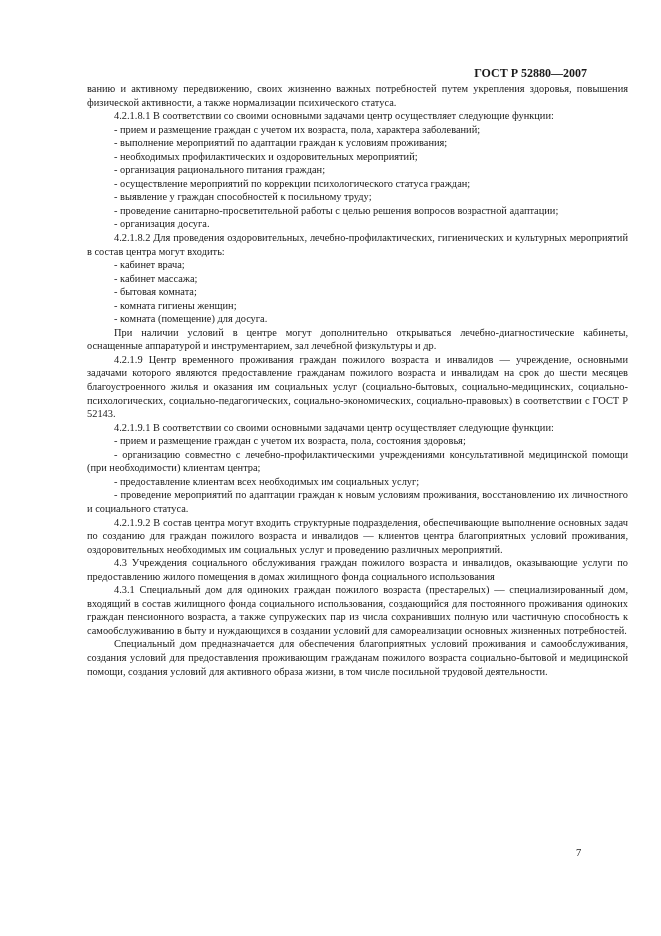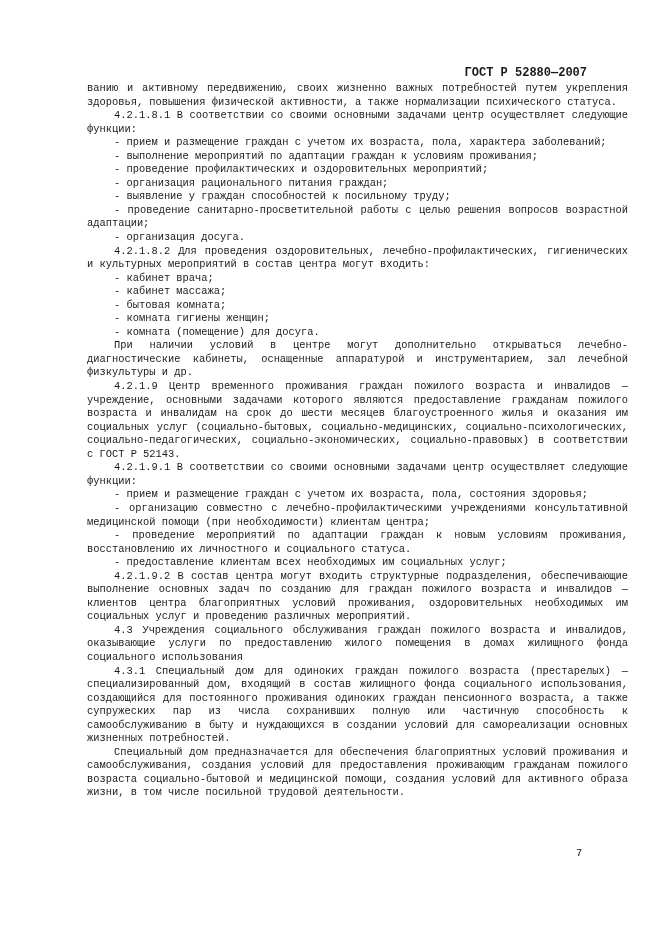--- a/index.html
+++ b/index.html
@@ -1,19 +1,19 @@
 <!DOCTYPE html>
 <html><head>
 <meta charset="utf-8">
 <style>
   html, body { margin: 0; padding: 0; background: #ffffff; }
   body { width: 661px; height: 936px; position: relative; overflow: hidden; }
   .page {
     position: absolute; left: 0; top: 0; width: 661px; height: 936px; background: #fff;
-    font-family: Liberation Mono, monospace; color: #1a1a1a;
+    font-family: Liberation Serif, serif; color: #1a1a1a;
   }
   .header {
     position: absolute; right: 74px; top: 66px;
     font-weight: bold; font-size: 12px; letter-spacing: 0px;
   }
   .body {
     position: absolute; left: 47px; top: 82px; width: 541px;
     font-size: 10.4px; line-height: 13.55px; margin-left: 40px;
   }
   .body p { margin: 0; text-align: justify; text-align-last: left; }
@@ -26,37 +26,38 @@
 </head>
 <body>
 
 <div class="page">
   <div class="header">ГОСТ Р 52880—2007</div>
   <div class="body" id="body">
       <p class="">ванию и активному передвижению, своих жизненно важных потребностей путем укрепления здоровья, повышения физической активности, а также нормализации психического статуса.</p>
       <p class="ind">4.2.1.8.1  В соответствии со своими основными задачами центр осуществляет следующие функции:</p>
       <p class="li">- прием и размещение граждан с учетом их возраста, пола, характера заболеваний;</p>
       <p class="li">- выполнение мероприятий по адаптации граждан к условиям проживания;</p>
-      <p class="li">- проведение профилактических и оздоровительных мероприятий;</p>
+      <p class="li">- необходимых профилактических и оздоровительных мероприятий;</p>
       <p class="li">- организация рационального питания граждан;</p>
+      <p class="li">- осуществление мероприятий по коррекции психологического статуса граждан;</p>
       <p class="li">- выявление у граждан способностей к посильному труду;</p>
       <p class="li">- проведение санитарно-просветительной работы с целью решения вопросов возрастной адаптации;</p>
       <p class="li">- организация досуга.</p>
       <p class="ind">4.2.1.8.2  Для проведения оздоровительных, лечебно-профилактических, гигиенических и культурных мероприятий в состав центра могут входить:</p>
       <p class="li">- кабинет врача;</p>
       <p class="li">- кабинет массажа;</p>
       <p class="li">- бытовая комната;</p>
       <p class="li">- комната гигиены женщин;</p>
       <p class="li">- комната (помещение) для досуга.</p>
       <p class="ind">При наличии условий в центре могут дополнительно открываться лечебно-диагностические кабинеты, оснащенные аппаратурой и инструментарием, зал лечебной физкультуры и др.</p>
       <p class="ind">4.2.1.9  Центр временного проживания граждан пожилого возраста и инвалидов — учреждение, основными задачами которого являются предоставление гражданам пожилого возраста и инвалидам на срок до шести месяцев благоустроенного жилья и оказания им социальных услуг (социально-бытовых, социально-медицинских, социально-психологических, социально-педагогических, социально-экономических, социально-правовых) в соответствии с ГОСТ Р 52143.</p>
       <p class="ind">4.2.1.9.1  В соответствии со своими основными задачами центр осуществляет следующие функции:</p>
       <p class="li">- прием и размещение граждан с учетом их возраста, пола, состояния здоровья;</p>
       <p class="li">- организацию совместно с лечебно-профилактическими учреждениями консультативной медицинской помощи (при необходимости) клиентам центра;</p>
+      <p class="li">- предоставление клиентам всех необходимых им социальных услуг;</p>
       <p class="li">- проведение мероприятий по адаптации граждан к новым условиям проживания, восстановлению их личностного и социального статуса.</p>
-      <p class="li">- предоставление клиентам всех необходимых им социальных услуг;</p>
       <p class="ind">4.2.1.9.2  В состав центра могут входить структурные подразделения, обеспечивающие выполнение основных задач по созданию для граждан пожилого возраста и инвалидов — клиентов центра благоприятных условий проживания, оздоровительных необходимых им социальных услуг и проведению различных мероприятий.</p>
       <p class="ind">4.3  Учреждения социального обслуживания граждан пожилого возраста и инвалидов, оказывающие услуги по предоставлению жилого помещения в домах жилищного фонда социального использования</p>
       <p class="ind">4.3.1  Специальный дом для одиноких граждан пожилого возраста (престарелых) — специализированный дом, входящий в состав жилищного фонда социального использования, создающийся для постоянного проживания одиноких граждан пенсионного возраста, а также супружеских пар из числа сохранивших полную или частичную способность к самообслуживанию в быту и нуждающихся в создании условий для самореализации основных жизненных потребностей.</p>
       <p class="ind">Специальный дом предназначается для обеспечения благоприятных условий проживания и самообслуживания, создания условий для предоставления проживающим гражданам пожилого возраста социально-бытовой и медицинской помощи, создания условий для активного образа жизни, в том числе посильной трудовой деятельности.</p>
     </div>
   <div class="pagenum">7</div>
 </div>
 
 </body></html>

